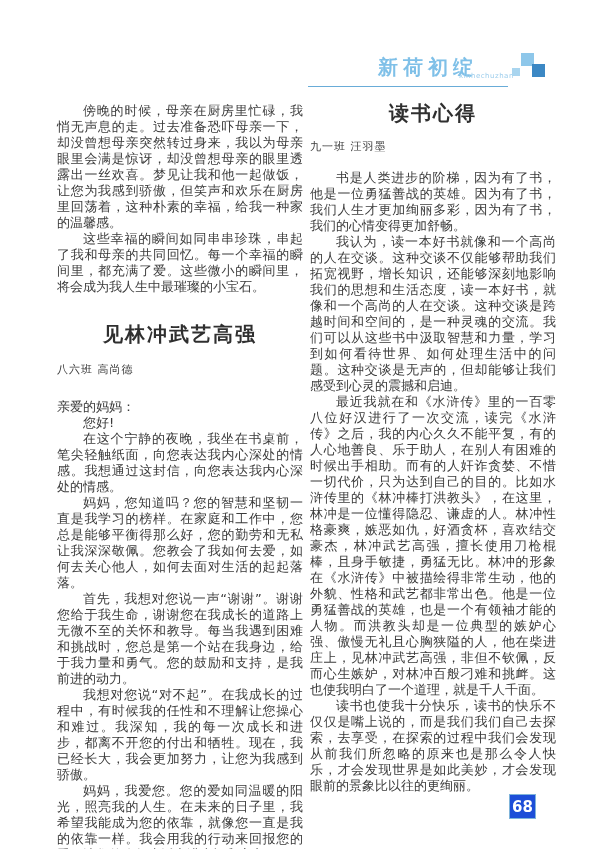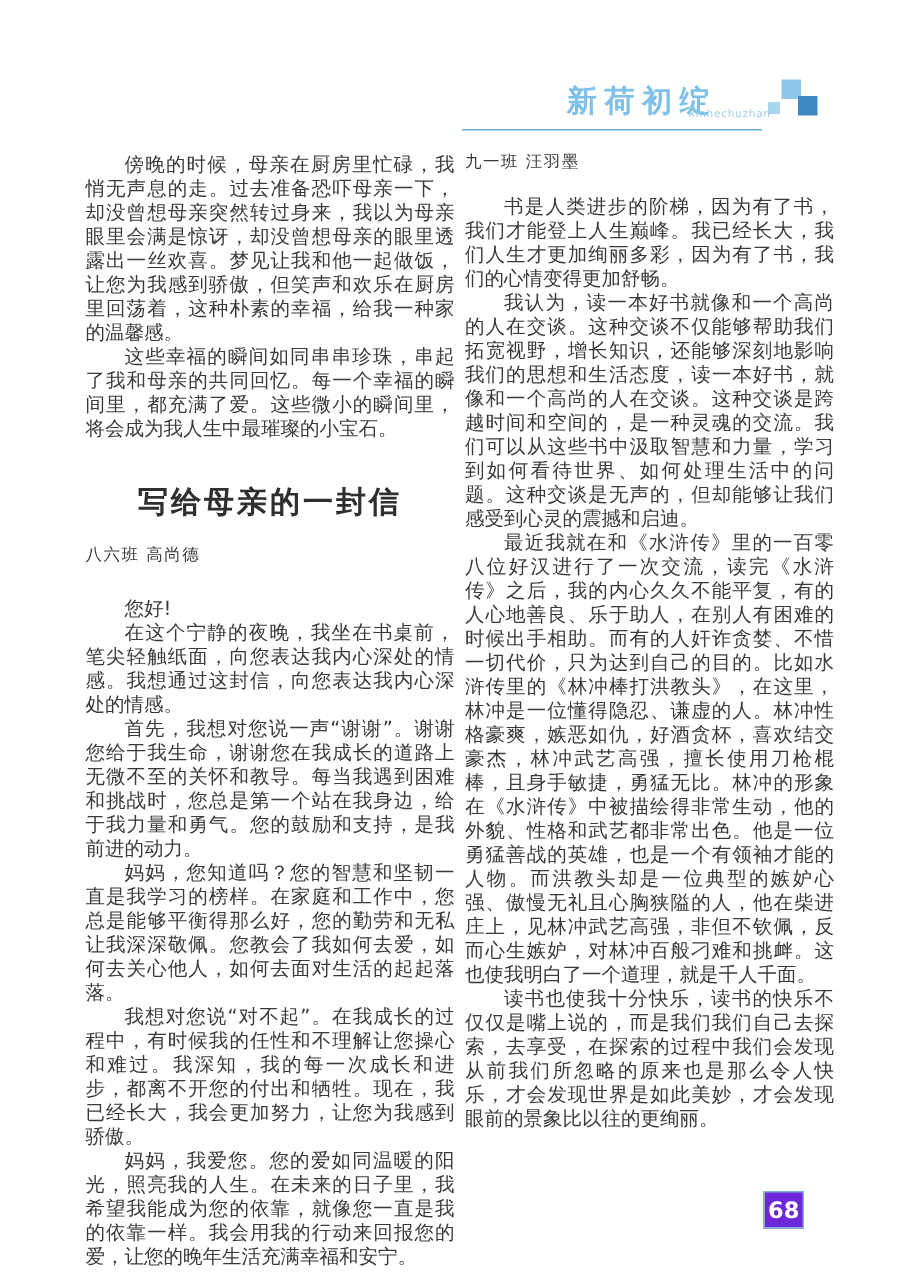--- a/index.html
+++ b/index.html
@@ -45,21 +45,21 @@
   .greeting{margin:0;font-size:13px;line-height:16px;text-indent:2em;}
 
   .title-block-left{margin-top:26px;margin-bottom:22px;}
   .title-block-left .article-title{margin-bottom:14px;}
   .title-block-right{margin-bottom:16px;}
   .title-block-right .article-title{margin-bottom:12px;}
 
   
   .page-num{
     position:absolute;left:509px;top:794px;width:27px;height:25px;
-    background:#6d28d9;border:1px solid #7fb4da;box-sizing:border-box;
+    background:#1d4ed8;border:1px solid #7fb4da;box-sizing:border-box;
     color:#ffffff;font-size:15px;font-weight:bold;
     display:flex;align-items:center;justify-content:center;
   }
 </style>
 </head>
 <body>
 
 <div class="page">
 
   <div class="header">
@@ -69,38 +69,40 @@
     <div class="sq sq-a"></div>
     <div class="sq sq-b"></div>
     <div class="sq sq-c"></div>
   </div>
 
   <div class="col col-left">
     <p class="body-text">傍晚的时候，母亲在厨房里忙碌，我悄无声息的走。过去准备恐吓母亲一下，却没曾想母亲突然转过身来，我以为母亲眼里会满是惊讶，却没曾想母亲的眼里透露出一丝欢喜。梦见让我和他一起做饭，让您为我感到骄傲，但笑声和欢乐在厨房里回荡着，这种朴素的幸福，给我一种家的温馨感。</p>
     <p class="body-text">这些幸福的瞬间如同串串珍珠，串起了我和母亲的共同回忆。每一个幸福的瞬间里，都充满了爱。这些微小的瞬间里，将会成为我人生中最璀璨的小宝石。</p>
 
     <div class="title-block-left">
-      <h2 class="article-title">写给母亲的一封信</h2>
+      <h2 class="article-title">见林冲武艺高强</h2>
       <div class="byline">八六班  高尚德</div>
     </div>
 
+    <p class="salutation">亲爱的妈妈：</p>
     <p class="greeting">您好!</p>
     <p class="body-text">在这个宁静的夜晚，我坐在书桌前，笔尖轻触纸面，向您表达我内心深处的情感。我想通过这封信，向您表达我内心深处的情感。</p>
+    <p class="body-text">妈妈，您知道吗？您的智慧和坚韧一直是我学习的榜样。在家庭和工作中，您总是能够平衡得那么好，您的勤劳和无私让我深深敬佩。您教会了我如何去爱，如何去关心他人，如何去面对生活的起起落落。</p>
     <p class="body-text">首先，我想对您说一声“谢谢”。谢谢您给于我生命，谢谢您在我成长的道路上无微不至的关怀和教导。每当我遇到困难和挑战时，您总是第一个站在我身边，给于我力量和勇气。您的鼓励和支持，是我前进的动力。</p>
-    <p class="body-text">妈妈，您知道吗？您的智慧和坚韧一直是我学习的榜样。在家庭和工作中，您总是能够平衡得那么好，您的勤劳和无私让我深深敬佩。您教会了我如何去爱，如何去关心他人，如何去面对生活的起起落落。</p>
     <p class="body-text">我想对您说“对不起”。在我成长的过程中，有时候我的任性和不理解让您操心和难过。我深知，我的每一次成长和进步，都离不开您的付出和牺牲。现在，我已经长大，我会更加努力，让您为我感到骄傲。</p>
     <p class="body-text">妈妈，我爱您。您的爱如同温暖的阳光，照亮我的人生。在未来的日子里，我希望我能成为您的依靠，就像您一直是我的依靠一样。我会用我的行动来回报您的爱，让您的晚年生活充满幸福和安宁。</p>
 
   </div>
 
   <div class="col col-right">
     <div class="title-block-right">
+      <h2 class="article-title">读书心得</h2>
       <div class="byline">九一班  汪羽墨</div>
     </div>
-    <p class="body-text">书是人类进步的阶梯，因为有了书，我们才能登上人生巅峰。我已经长大，我们人生才更加绚丽多彩，因为有了书，我们的心情变得更加舒畅。</p>
+    <p class="body-text">书是人类进步的阶梯，因为有了书，他是一位勇猛善战的英雄。因为有了书，我们人生才更加绚丽多彩，因为有了书，我们的心情变得更加舒畅。</p>
     <p class="body-text">我认为，读一本好书就像和一个高尚的人在交谈。这种交谈不仅能够帮助我们拓宽视野，增长知识，还能够深刻地影响我们的思想和生活态度，读一本好书，就像和一个高尚的人在交谈。这种交谈是跨越时间和空间的，是一种灵魂的交流。我们可以从这些书中汲取智慧和力量，学习到如何看待世界、如何处理生活中的问题。这种交谈是无声的，但却能够让我们感受到心灵的震撼和启迪。</p>
     <p class="body-text">最近我就在和《水浒传》里的一百零八位好汉进行了一次交流，读完《水浒传》之后，我的内心久久不能平复，有的人心地善良、乐于助人，在别人有困难的时候出手相助。而有的人奸诈贪婪、不惜一切代价，只为达到自己的目的。比如水浒传里的《林冲棒打洪教头》，在这里，林冲是一位懂得隐忍、谦虚的人。林冲性格豪爽，嫉恶如仇，好酒贪杯，喜欢结交豪杰，林冲武艺高强，擅长使用刀枪棍棒，且身手敏捷，勇猛无比。林冲的形象在《水浒传》中被描绘得非常生动，他的外貌、性格和武艺都非常出色。他是一位勇猛善战的英雄，也是一个有领袖才能的人物。而洪教头却是一位典型的嫉妒心强、傲慢无礼且心胸狭隘的人，他在柴进庄上，见林冲武艺高强，非但不钦佩，反而心生嫉妒，对林冲百般刁难和挑衅。这也使我明白了一个道理，就是千人千面。</p>
     <p class="body-text">读书也使我十分快乐，读书的快乐不仅仅是嘴上说的，而是我们我们自己去探索，去享受，在探索的过程中我们会发现从前我们所忽略的原来也是那么令人快乐，才会发现世界是如此美妙，才会发现眼前的景象比以往的更绚丽。</p>
   </div>
 
   <div class="page-num">68</div>
 
 </div>
 
 </body></html>

